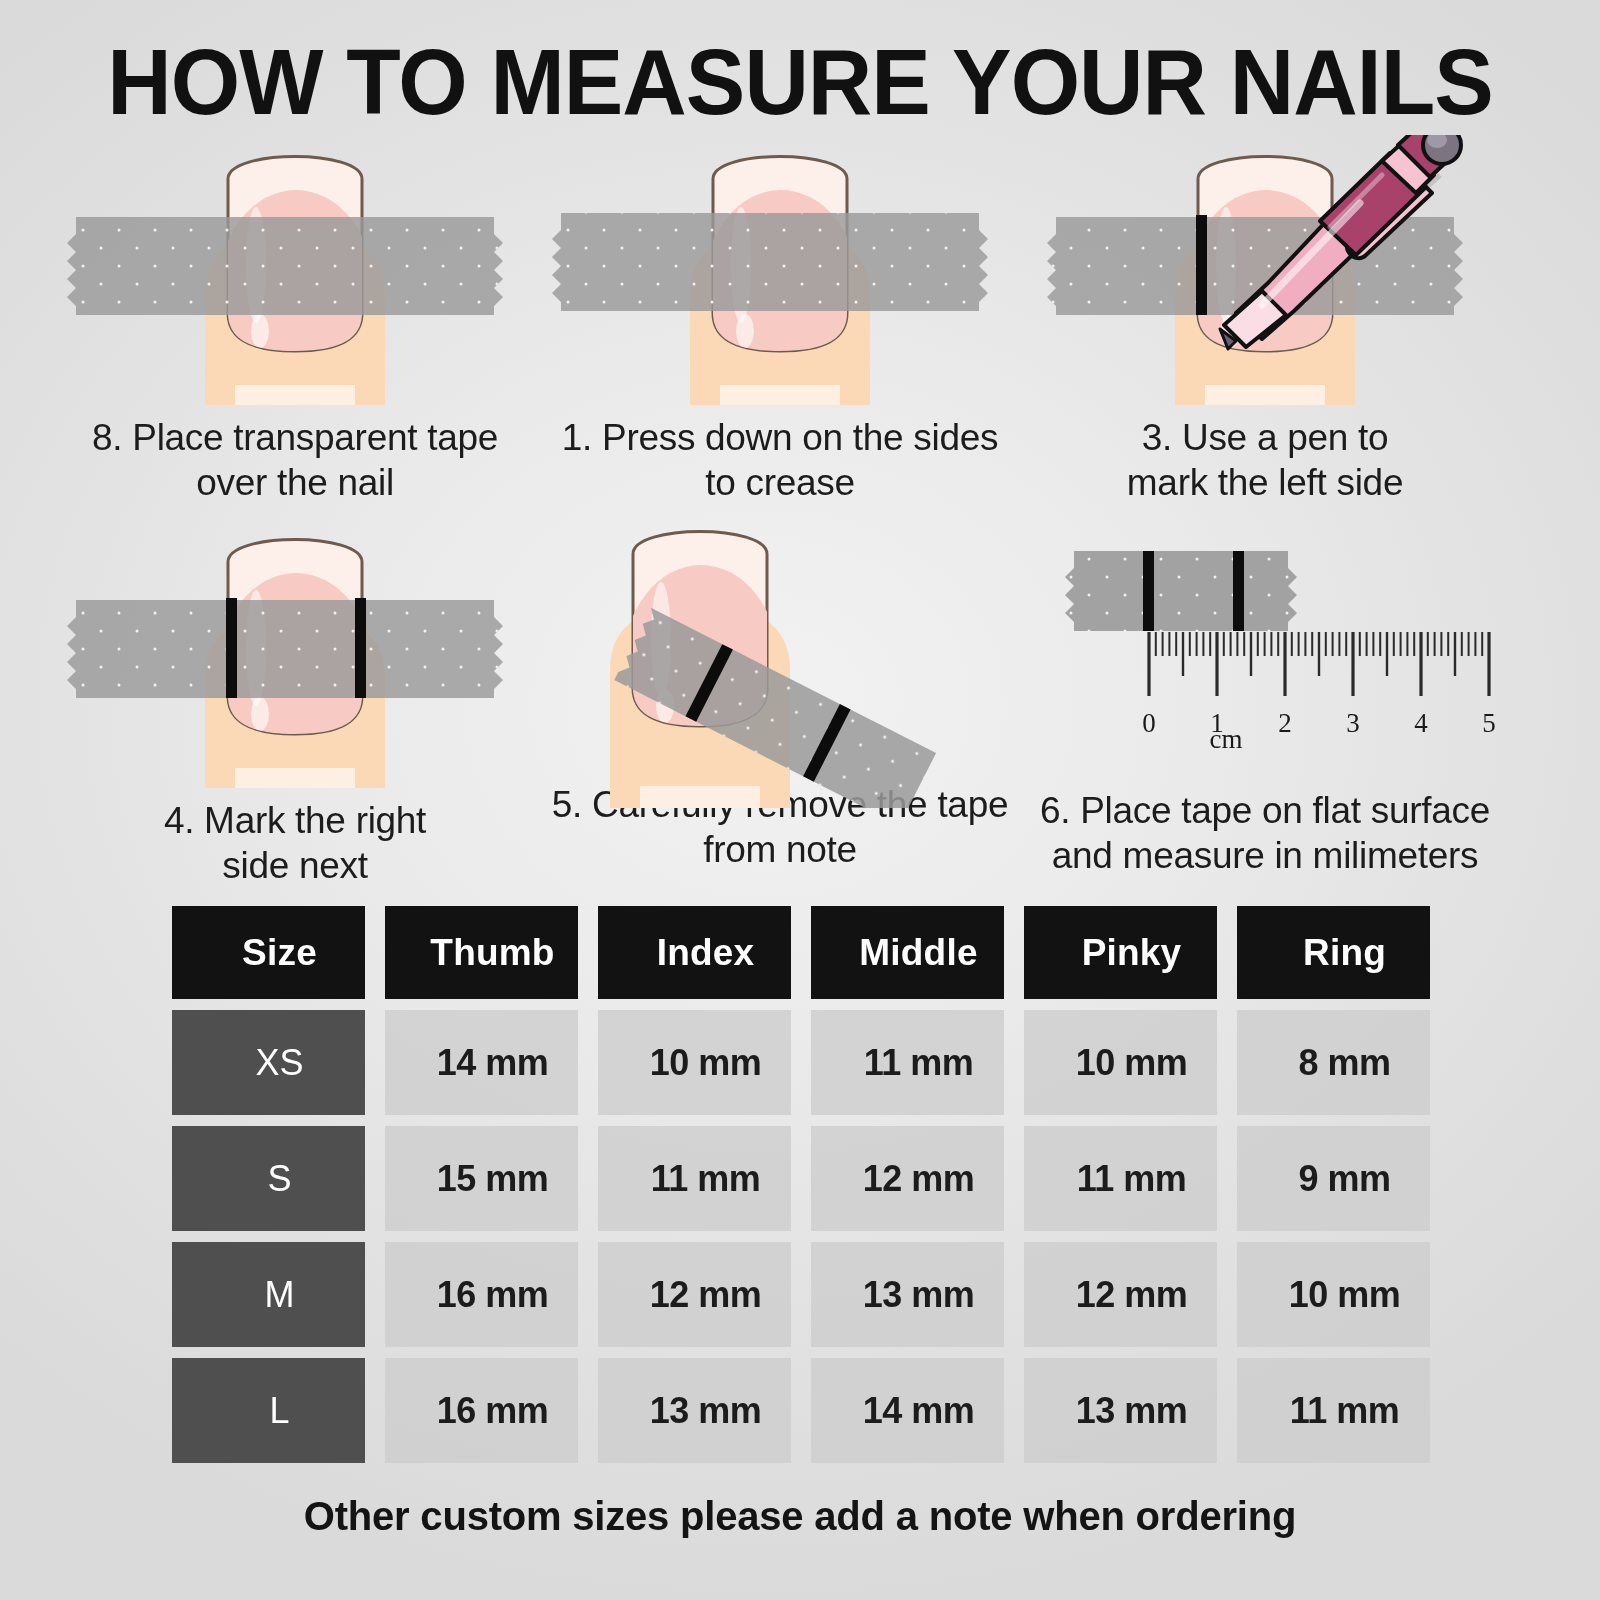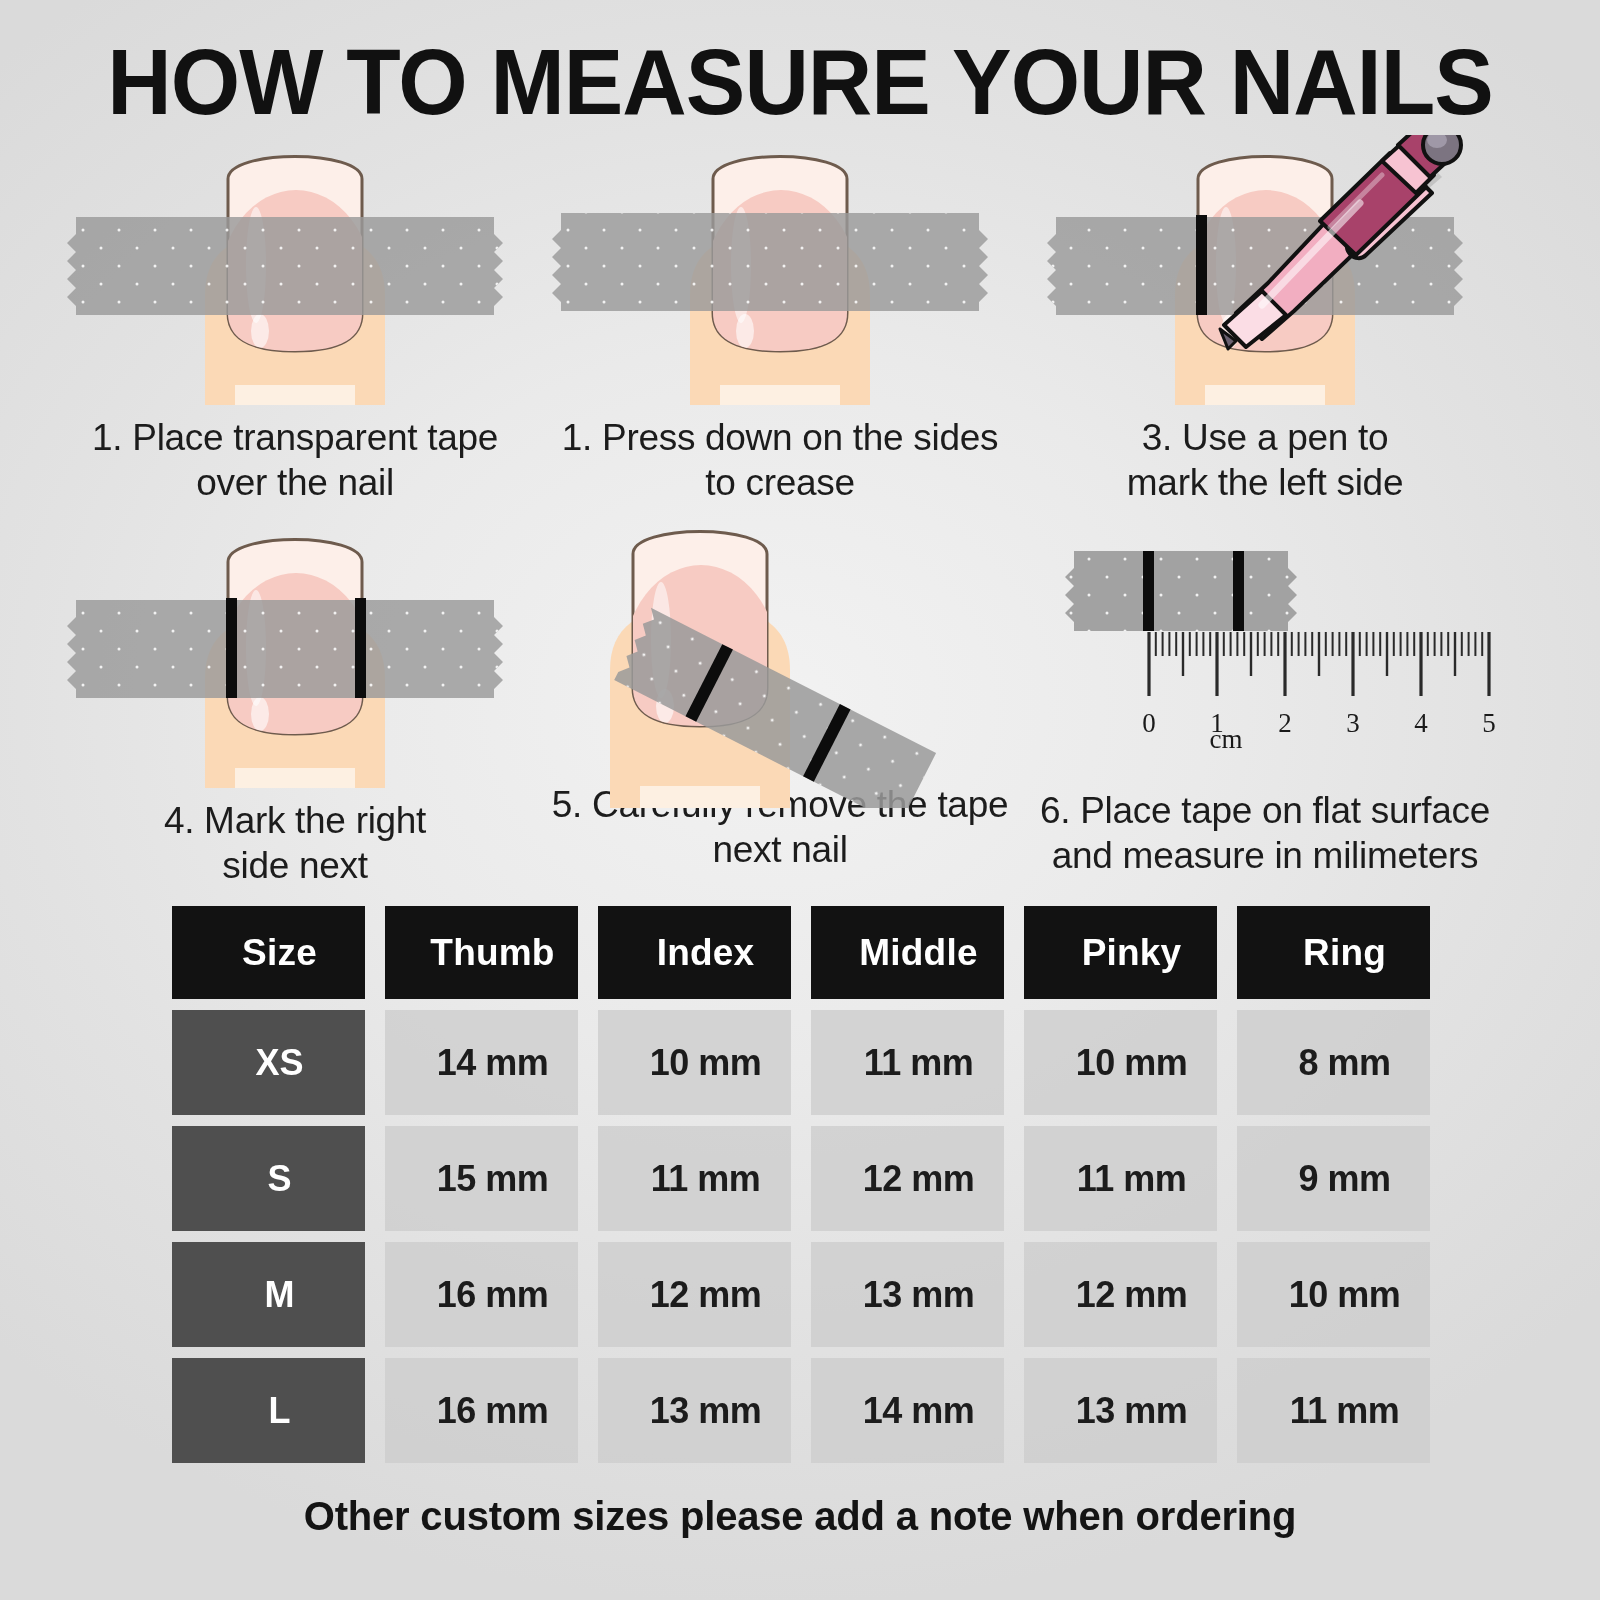--- a/index.html
+++ b/index.html
@@ -93,21 +93,21 @@
     height: 93px;
     font-family: "Liberation Sans Narrow", "Liberation Sans", sans-serif;
     font-weight: 700;
     font-size: 37px;
     letter-spacing: 0.2px;
   }
   .scell {
     background: #4f4f4f;
     color: #ffffff;
     font-family: "Liberation Sans Narrow", "Liberation Sans", sans-serif;
-    font-weight: 700;
+    font-weight: 400;
     font-size: 36px;
   }
   .dcell {
     background: rgba(205,205,205,0.80);
     color: #1c1c1c;
     font-size: 36px;
     font-family: "Liberation Sans", sans-serif;
     letter-spacing: -0.5px;
     font-weight: bold;
   }
@@ -167,21 +167,21 @@
           <ellipse cx="200" cy="196" rx="9" ry="17" fill="#ffffff" opacity="0.6"></ellipse>
         </g>
 
         <g>
           <path d="M16,82 L434,82 L434,99 L443,108 L434,117 L443,126 L434,135 L443,144 L434,153 L443,162 L434,171 L434,180 L16,180 L16,171 L7,162 L16,153 L7,144 L16,135 L7,126 L16,117 L7,108 L16,99 Z" fill="#9a9a9a" opacity="0.82"></path>
           <path d="M16,82 L434,82 L434,99 L443,108 L434,117 L443,126 L434,135 L443,144 L434,153 L443,162 L434,171 L434,180 L16,180 L16,171 L7,162 L16,153 L7,144 L16,135 L7,126 L16,117 L7,108 L16,99 Z" fill="url(#dots1)"></path>
         </g>
       </svg>
     </div>
     <div class="caption">
-      <div>1. Place transparent tape</div>
+      <div>8. Place transparent tape</div>
       <div>over the nail</div>
     </div>
   </div>
 
   <div class="step" style="left:545px; top:135px;">
     <div class="art">
       <svg class="finger" width="470" height="270" viewBox="0 0 470 270">
         <defs>
           <pattern id="dots2" width="36" height="36" patternUnits="userSpaceOnUse">
             <circle cx="5" cy="5" r="1.5" fill="#ffffff" opacity="0.85"></circle>
@@ -328,21 +328,21 @@
         <g transform="rotate(27 160 160)">
           <path d="M80,122 L88,131 L80,140 L88,149 L80,158 L88,167 L80,176 L88,185 L80,194 L80,203 L400,203 L400,122 Z" fill="#9a9a9a" opacity="0.85"></path>
           <path d="M80,122 L88,131 L80,140 L88,149 L80,158 L88,167 L80,176 L88,185 L80,194 L80,203 L400,203 L400,122 Z" fill="url(#dots5)"></path>
           <rect x="160" y="122" width="12" height="81" fill="#0c0c0c"></rect>
           <rect x="292" y="122" width="12" height="81" fill="#0c0c0c"></rect>
         </g>
       </svg>
     </div>
     <div class="caption" style="margin-top:-6px;">
       <div>5. Carefully remove the tape</div>
-      <div>next nail</div>
+      <div>from note</div>
     </div>
   </div>
 
   <div class="step" style="left:1030px; top:518px;">
     <div class="art">
       <svg width="470" height="270" viewBox="0 0 470 270" style="position:absolute;left:0;top:18px;">
         <defs>
           <pattern id="dots6" width="36" height="36" patternUnits="userSpaceOnUse">
             <circle cx="5" cy="5" r="1.5" fill="#ffffff" opacity="0.85"></circle>
             <circle cx="23" cy="23" r="1.5" fill="#ffffff" opacity="0.85"></circle>

